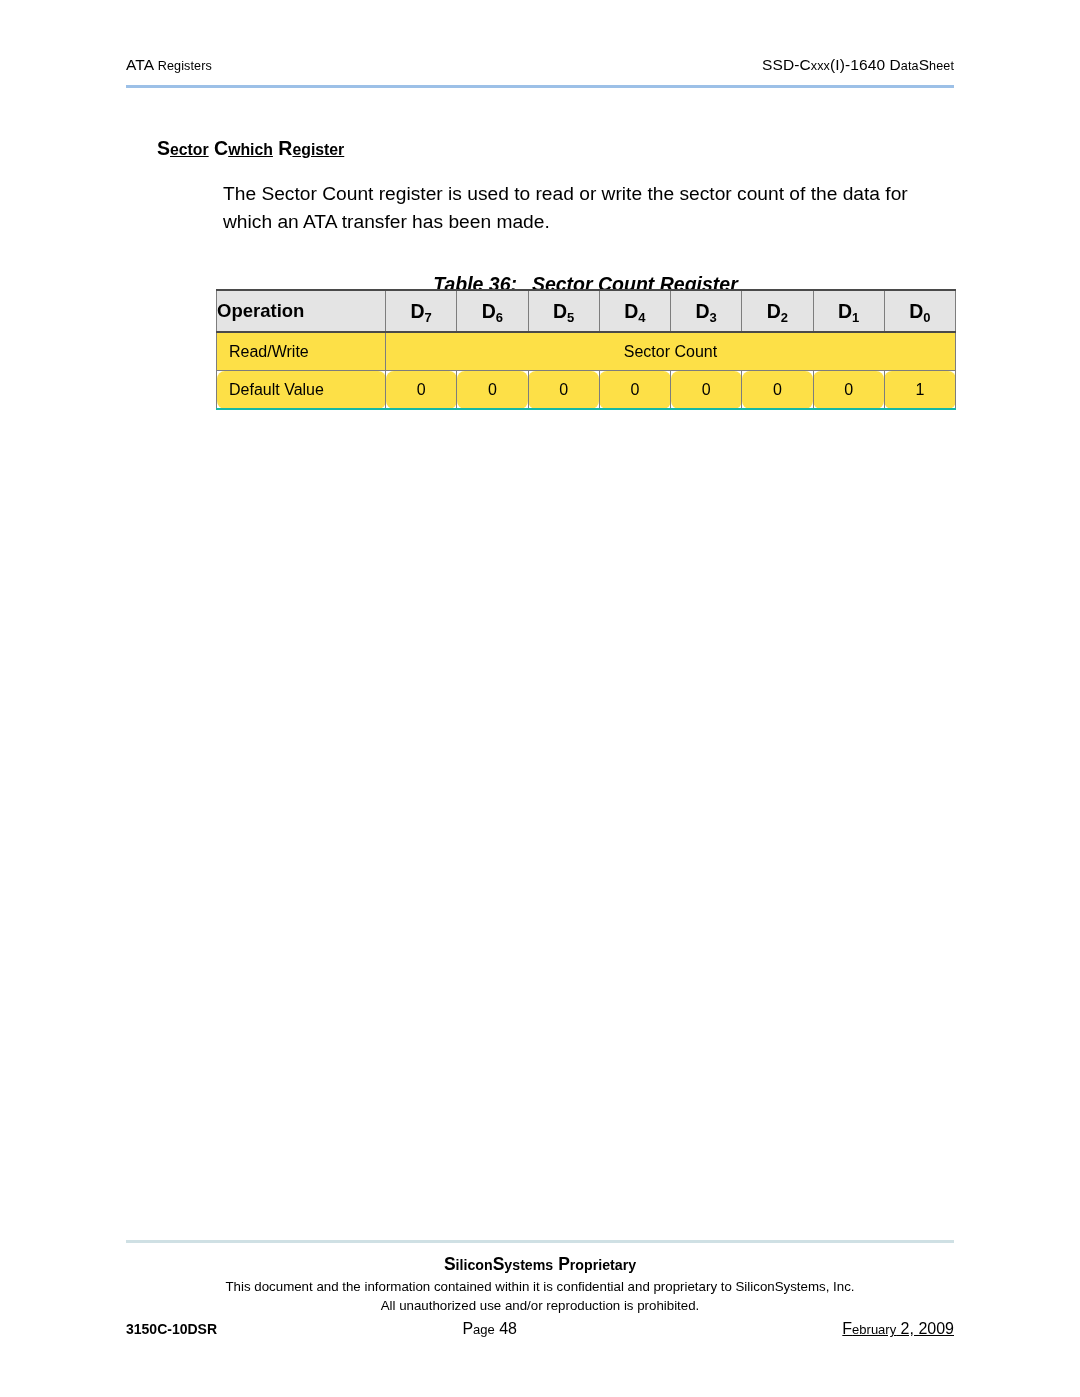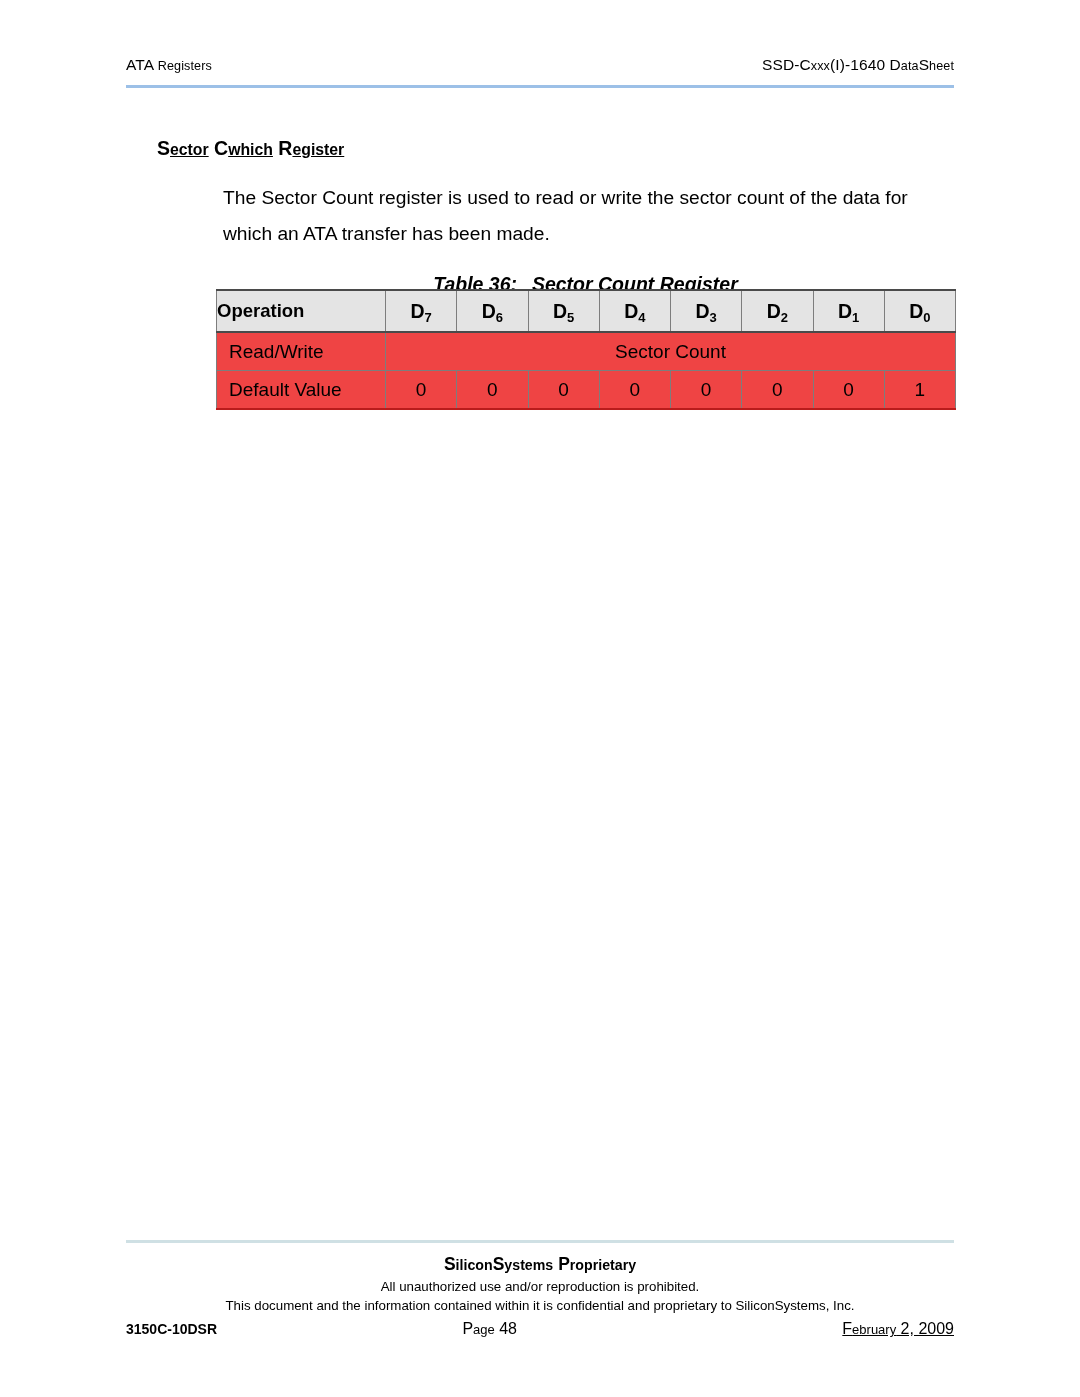--- a/index.html
+++ b/index.html
@@ -63,21 +63,21 @@
   .section-title .sc-big { font-size: 19.5px; }
   .section-title .sc-sm  { font-size: 15.8px; text-decoration: underline; }
 
   
   .body-para {
     position: absolute;
     left: 223px;
     top: 180px;
     width: 738px;
     font-size: 19.2px;
-    line-height: 36px;
+    line-height: 28px;
     text-align: left;
   }
 
   
   .table-caption {
     position: absolute;
     left: 216px;
     top: 250px;
     width: 739px;
     text-align: center;
@@ -124,32 +124,32 @@
   }
   .hdr-row th sub {
     font-size: 13px;
     vertical-align: baseline;
     position: relative;
     top: 4px;
   }
 
   .body-row td {
     height: 37px;
-    font-size: 19px;
+    font-size: 16px;
     text-align: center;
     vertical-align: middle;
-    background: #ef4444;
+    background: #fde047;
     margin-top: 16px;
   }
   .body-row td.rowlabel {
     text-align: left;
     padding-left: 12px;
   }
   .row-rw td { border-bottom: 1px solid #7d7d7d; }
-  .row-dv td { border-bottom: 2px solid #b91c1c; }
+  .row-dv td { border-bottom: 2px solid #14b8a6; border-radius: 8px; }
 
   
   td.merged {
     border-left: 1px solid #7d7d7d;
     border-right: 1px solid #7d7d7d;
   }
 
   
   .footer-rule {
     position: absolute;
@@ -255,22 +255,22 @@
         <td>1</td>
       </tr>
     </tbody>
   </table>
 
   <div class="footer-rule"></div>
 
   <div class="prop-line"><span class="sc-big">S</span><span class="sc-sm">ilicon</span><span class="sc-big">S</span><span class="sc-sm">ystems</span><span class="sc-big">&nbsp;</span><span class="sc-big">P</span><span class="sc-sm">roprietary</span></div>
 
   <div class="legal">
+    <div>This document and the information contained within it is confidential and proprietary to SiliconSystems, Inc.</div>
     <div>All unauthorized use and/or reproduction is prohibited.</div>
-    <div>This document and the information contained within it is confidential and proprietary to SiliconSystems, Inc.</div>
   </div>
 
   <div class="page-footer">
     <div class="pf-left">3150C-10DSR</div>
     <div class="pf-mid"><span class="sc-big">P</span><span class="sc-sm">age</span><span class="sc-big"> 48</span></div>
     <div class="pf-right"><span class="sc-big">F</span><span class="sc-sm">ebruary</span><span class="sc-big"> 2, 2009</span></div>
   </div>
 
 </div>
 

